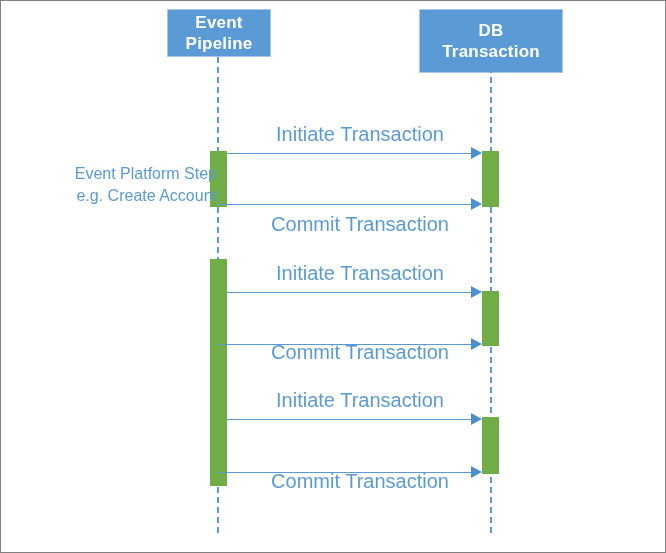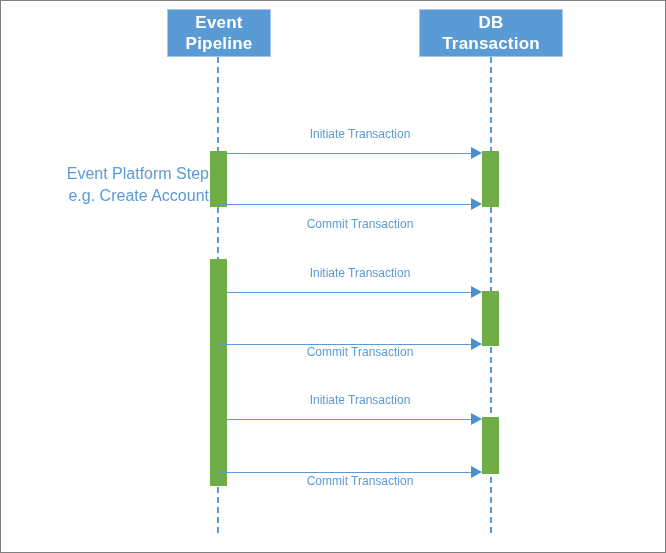--- a/index.html
+++ b/index.html
@@ -67,21 +67,21 @@
     position: absolute;
     width: 0;
     height: 0;
     border-top: 6px solid transparent;
     border-bottom: 6px solid transparent;
     border-left: 11px solid #4A8FD0;
   }
   .message-label {
     position: absolute;
     color: #5B9BD5;
-    font-size: 12px;
+    font-size: 20px;
     line-height: 20px;
     white-space: nowrap;
     text-align: center;
   }
 
   
   .side-label {
     position: absolute;
     color: #5B9BD5;
     font-size: 16px;
@@ -93,21 +93,21 @@
 </head>
 <body>
 
 <div id="canvas">
 
   <div class="participant-box" style="left:166px; top:8px; width:104px; height:48px;">
     <span class="participant-label">Event
 Pipeline</span>
   </div>
 
-  <div class="participant-box" style="left:418px; top:8px; width:144px; height:48px;">
+  <div class="participant-box" style="left:418px; top:8px; width:144px; height:64px;">
     <span class="participant-label">DB
 Transaction</span>
   </div>
 
   <div class="lifeline" style="left:216px; top:56px; height:476px;"></div>
   <div class="lifeline" style="left:489px; top:56px; height:476px;"></div>
 
   <div class="activation" style="left:209px; top:150px; width:17px; height:56px;"></div>
 
   <div class="activation" style="left:209px; top:258px; width:17px; height:227px;"></div>
@@ -135,17 +135,17 @@
   <div class="message-label" style="left:229px; top:341px; width:260px;">Commit Transaction</div>
 
   <div class="message-label" style="left:229px; top:389px; width:260px;">Initiate Transaction</div>
   <div class="message-line" style="left:226px; top:418px; width:244px;"></div>
   <div class="arrow-head" style="left:470px; top:412px;"></div>
 
   <div class="message-line" style="left:216px; top:471px; width:254px;"></div>
   <div class="arrow-head" style="left:470px; top:465px;"></div>
   <div class="message-label" style="left:229px; top:470px; width:260px;">Commit Transaction</div>
 
-  <div class="side-label" style="left:18px; top:162px; width:190px;">Event Platform Step
+  <div class="side-label" style="left:26px; top:162px; width:190px;">Event Platform Step
 e.g. Create Account</div>
 
 
 </div>
 
 </body></html>

